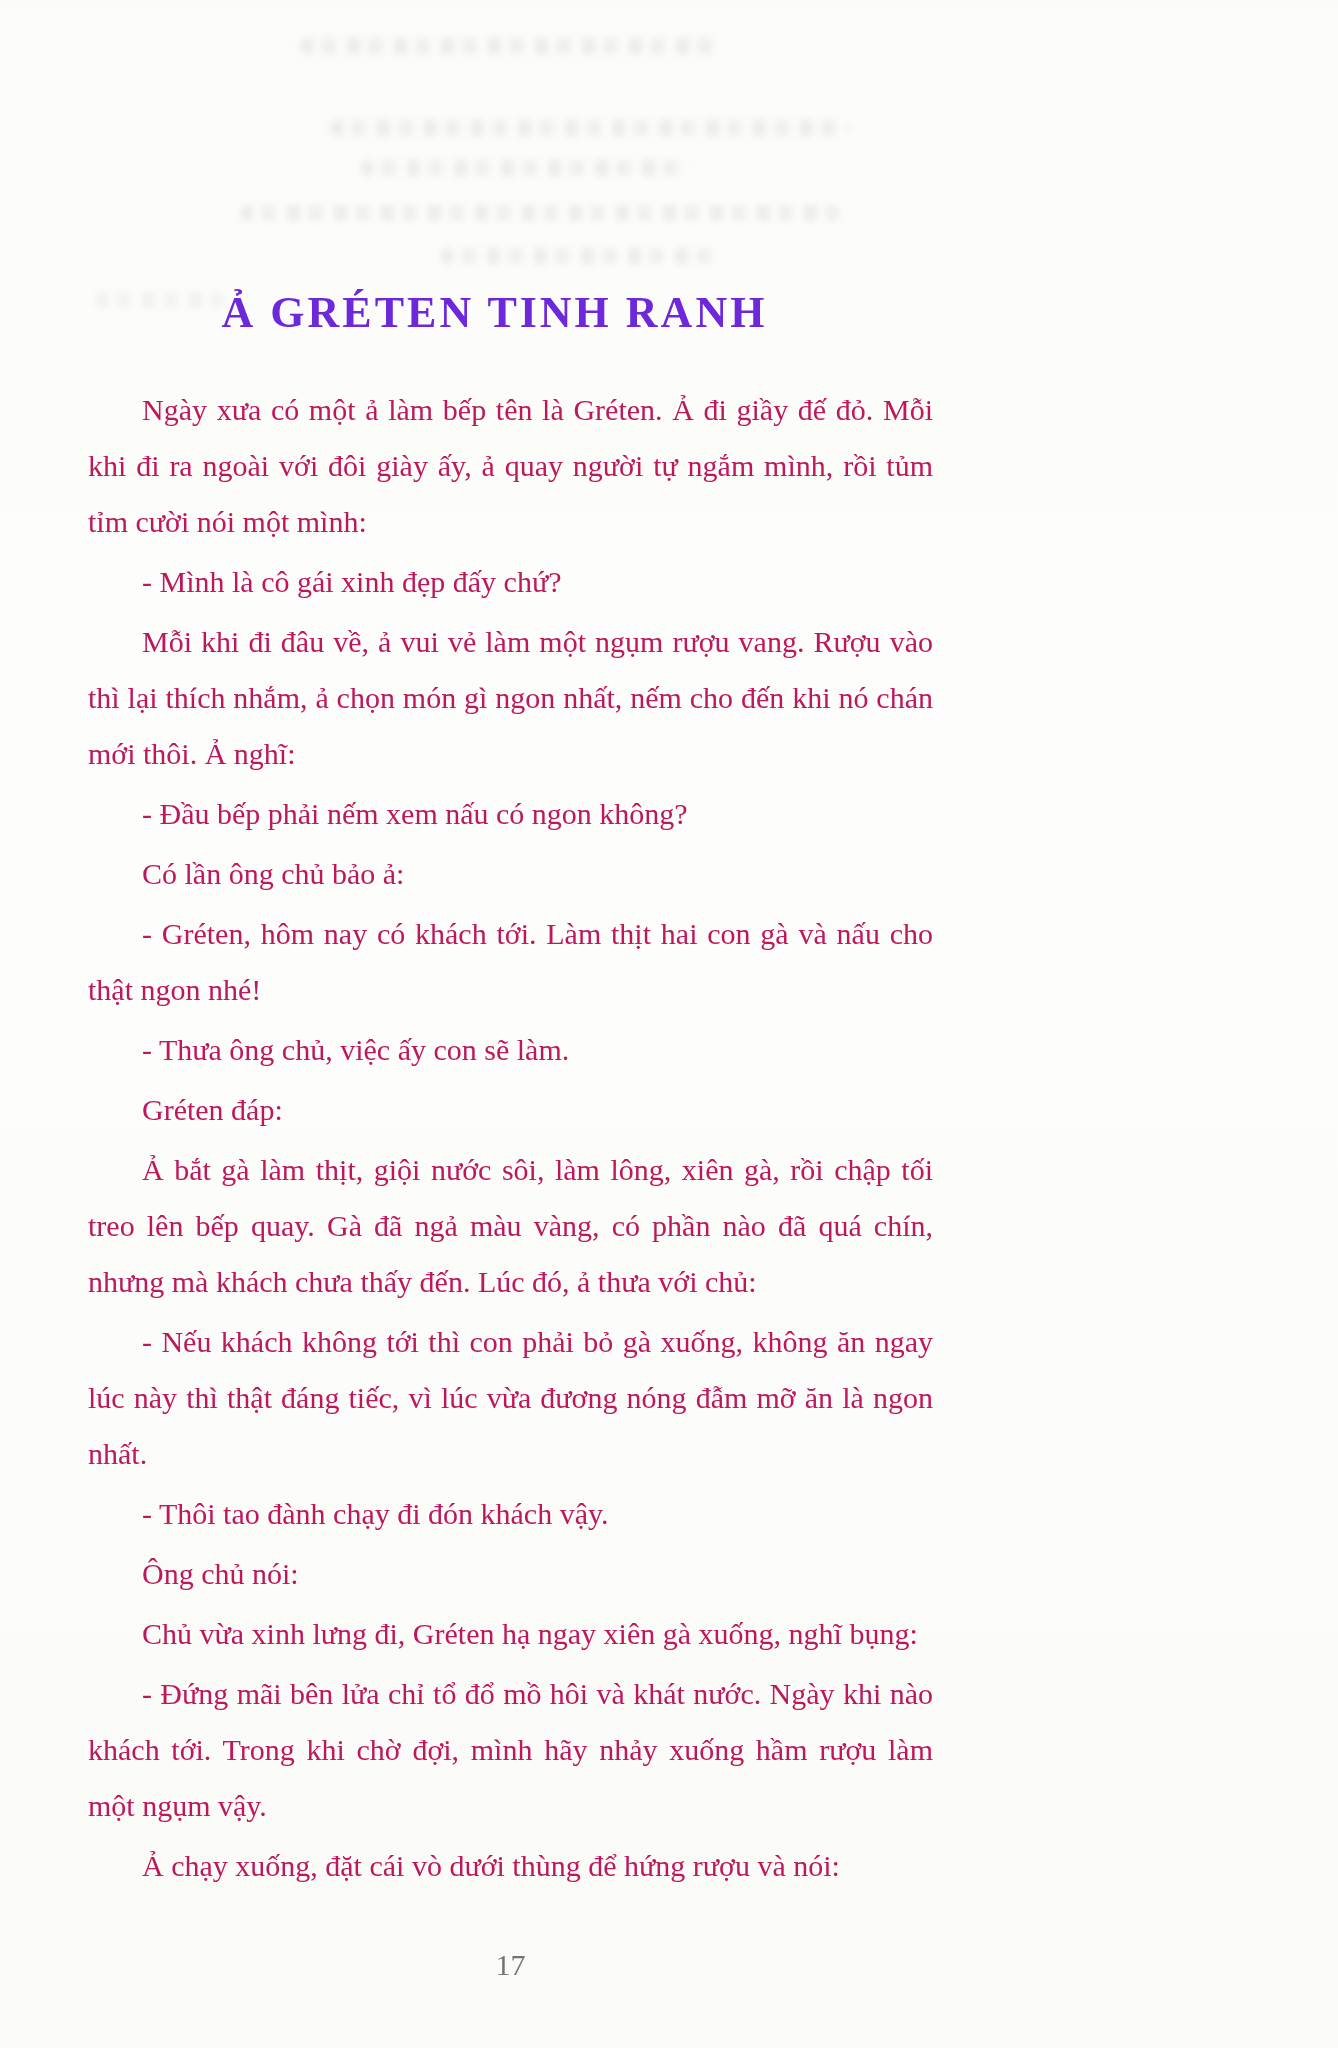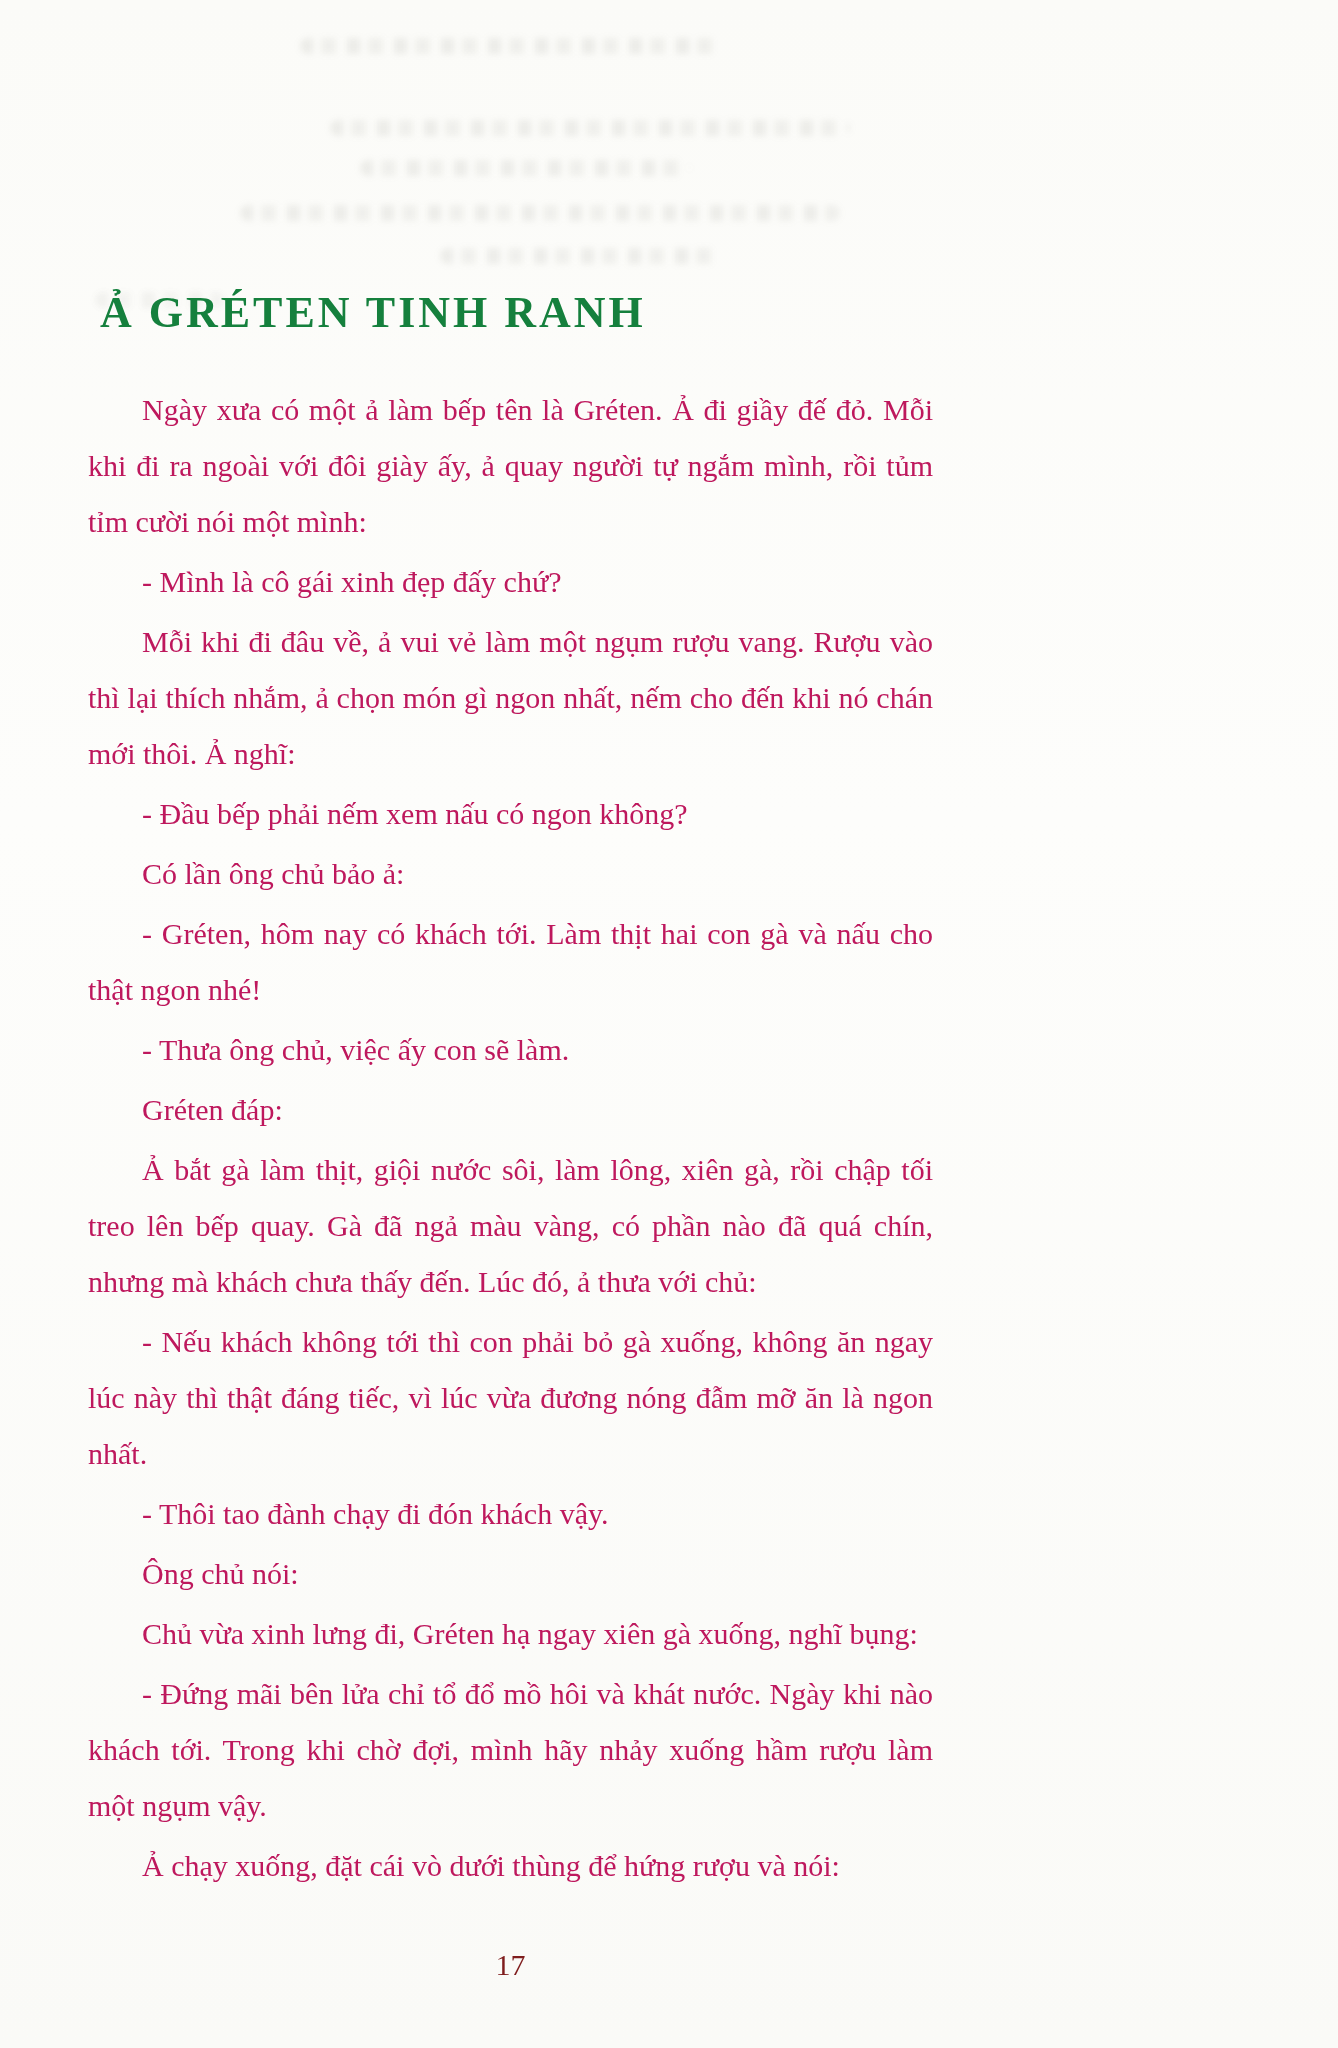--- a/index.html
+++ b/index.html
@@ -34,28 +34,29 @@
   }
   .bleed-1 { left: 300px; top: 38px;  width: 420px; }
   .bleed-2 { left: 330px; top: 120px; width: 520px; }
   .bleed-3 { left: 360px; top: 160px; width: 330px; }
   .bleed-4 { left: 240px; top: 205px; width: 600px; }
   .bleed-5 { left: 440px; top: 248px; width: 280px; }
   .bleed-6 { left: 95px;  top: 292px; width: 130px; opacity: .7; }
 
   .title {
     position: absolute;
-    left: 100px;
+    left: 72px;
     top: 287px;
     width: 845px;
     margin: 0;
+    text-align: center;
     font-size: 44px;
     font-weight: 600;
     letter-spacing: 3px;
-    color: #15803d;
+    color: #6d28d9;
   }
   .text-block {
     position: absolute;
     left: 88px;
     top: 382px;
     width: 845px;
   }
   .para {
     margin: 0 0 4px 0;
     font-size: 30px;
@@ -64,21 +65,21 @@
     text-indent: 54px;
     color: #be185d;
   }
   .page-number {
     position: absolute;
     left: 88px;
     top: 1948px;
     width: 845px;
     text-align: center;
     font-size: 30px;
-    color: #7f1d1d;
+    color: #737373;
   }
 </style>
 </head>
 <body>
 
 <div class="page">
 
   <div class="bleed bleed-1"></div>
   <div class="bleed bleed-2"></div>
   <div class="bleed bleed-3"></div>

